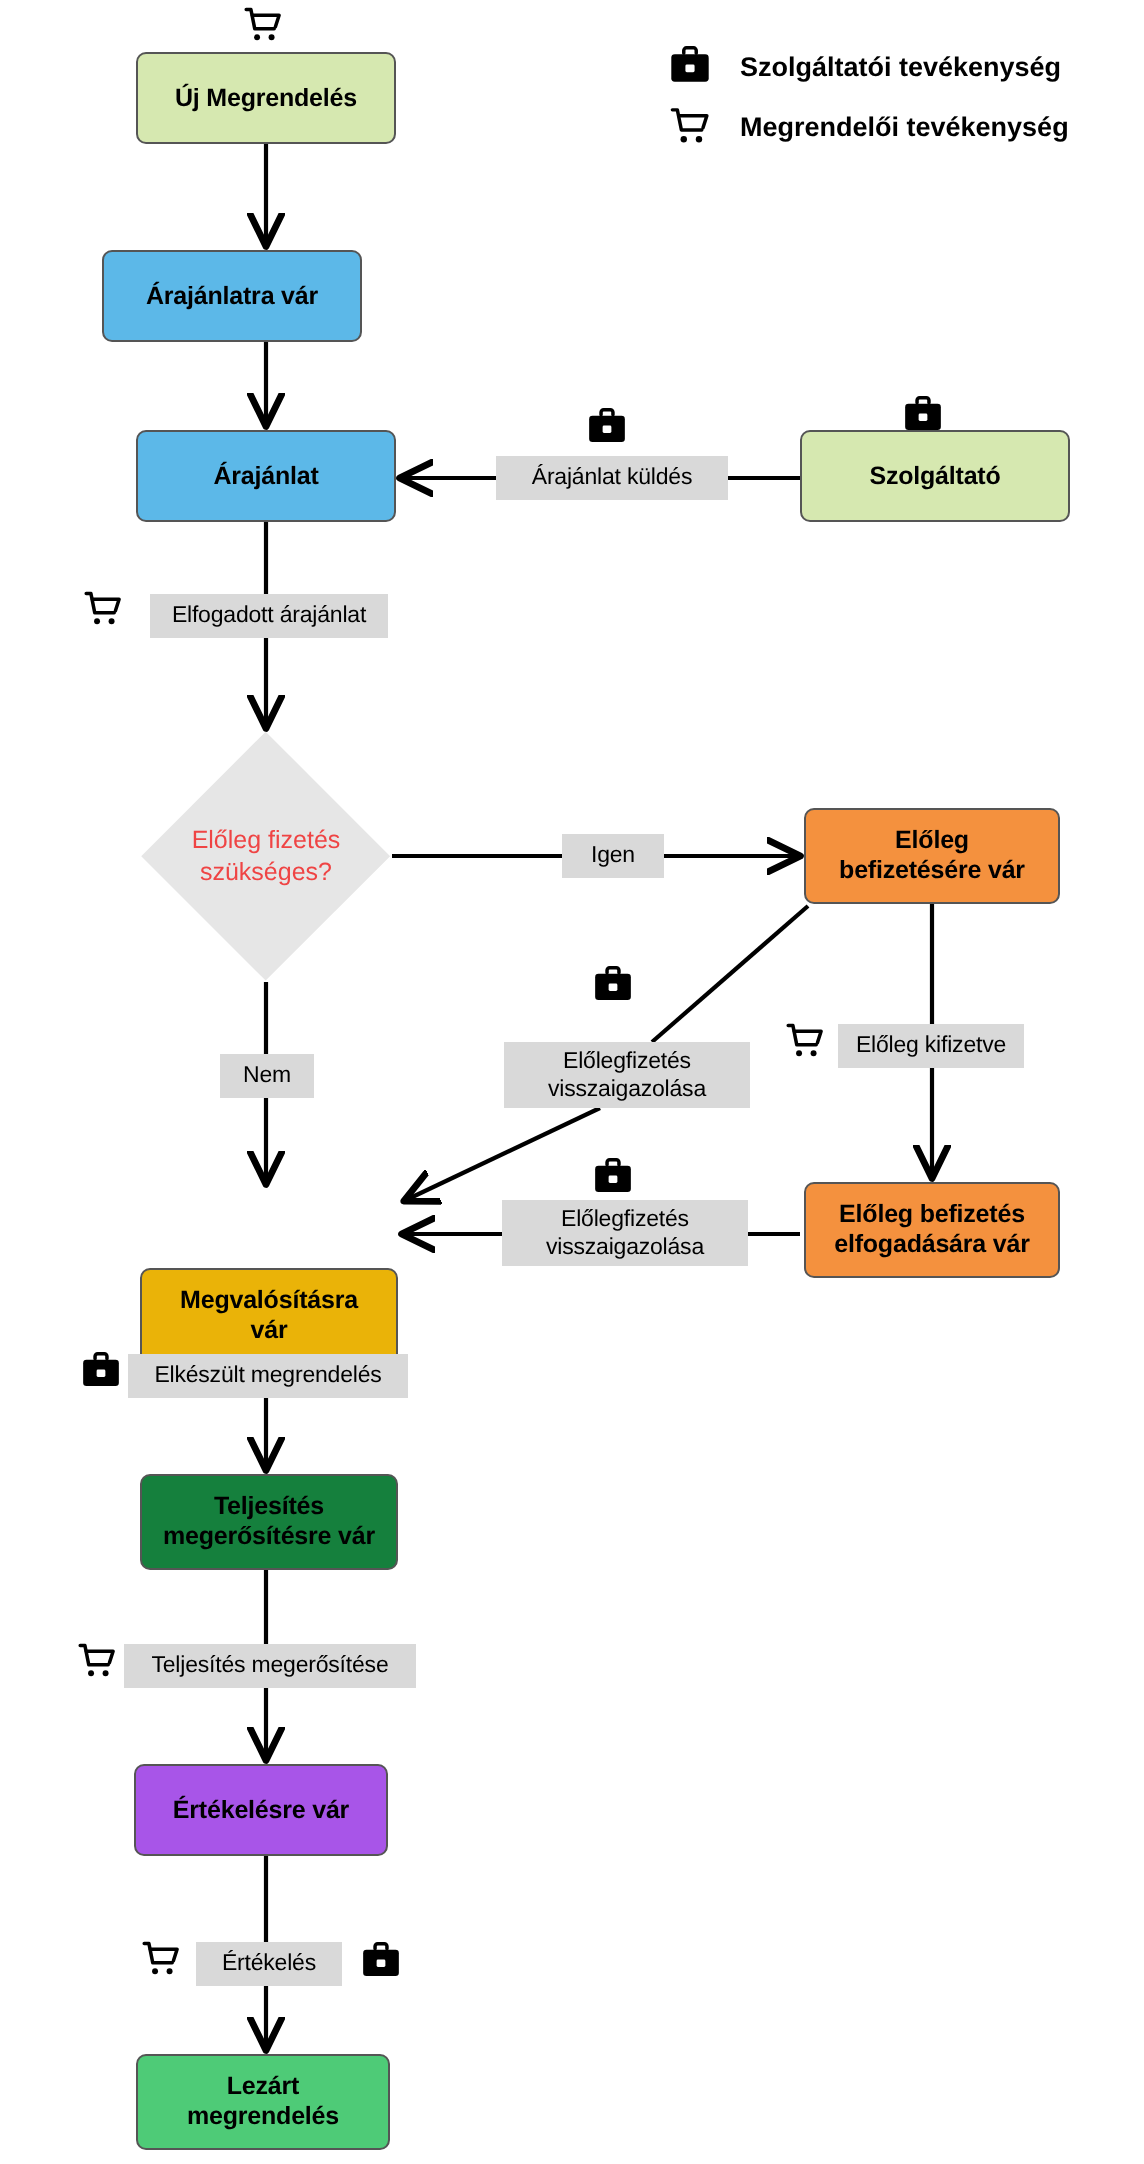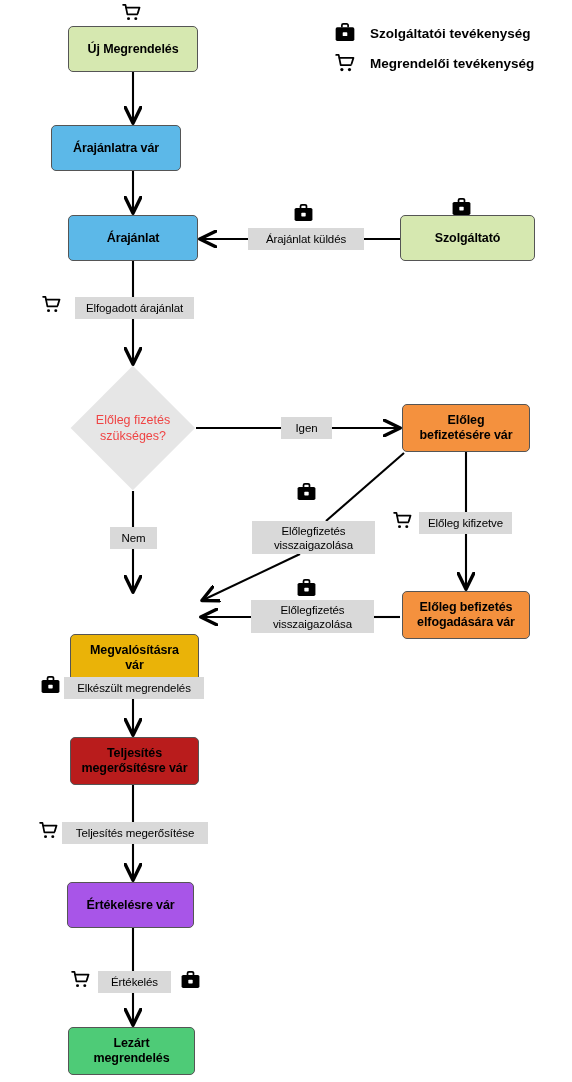--- a/index.html
+++ b/index.html
@@ -163,21 +163,21 @@
       </div>
       <div class="node" style="left: 402px; top: 404px; width: 128px; height: 48px; background: rgb(244, 145, 62);">
         <span>Előleg<br>befizetésére vár</span>
       </div>
       <div class="node" style="left: 402px; top: 591px; width: 128px; height: 48px; background: rgb(244, 145, 62);">
         <span>Előleg befizetés<br>elfogadására vár</span>
       </div>
       <div class="node" style="left: 70px; top: 594px; width: 129px; height: 48px; background: #eab308; margin-top: 40px;">
         <span>Megvalósításra<br>vár</span>
       </div>
-      <div class="node" style="left: 70px; top: 737px; width: 129px; height: 48px; background: #b91c1c;">
+      <div class="node" style="left: 70px; top: 737px; width: 129px; height: 48px; background: #15803d;">
         <span>Teljesítés<br>megerősítésre vár</span>
       </div>
       <div class="node" style="left: 67px; top: 882px; width: 127px; height: 46px; background: rgb(168, 85, 232);">
         <span>Értékelésre vár</span>
       </div>
       <div class="node" style="left: 68px; top: 1027px; width: 127px; height: 48px; background: rgb(78, 203, 119);">
         <span>Lezárt<br>megrendelés</span>
       </div>
     </div>
 

